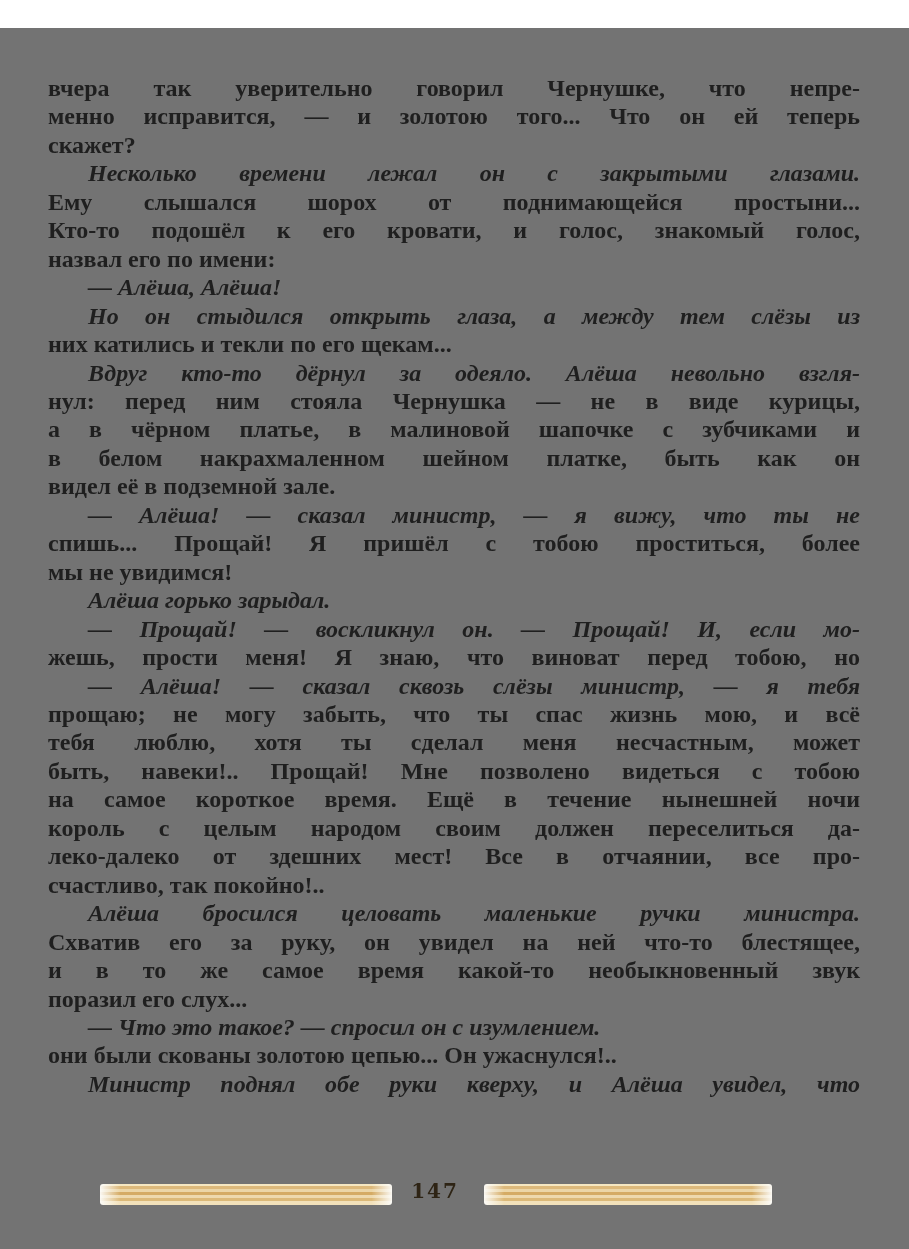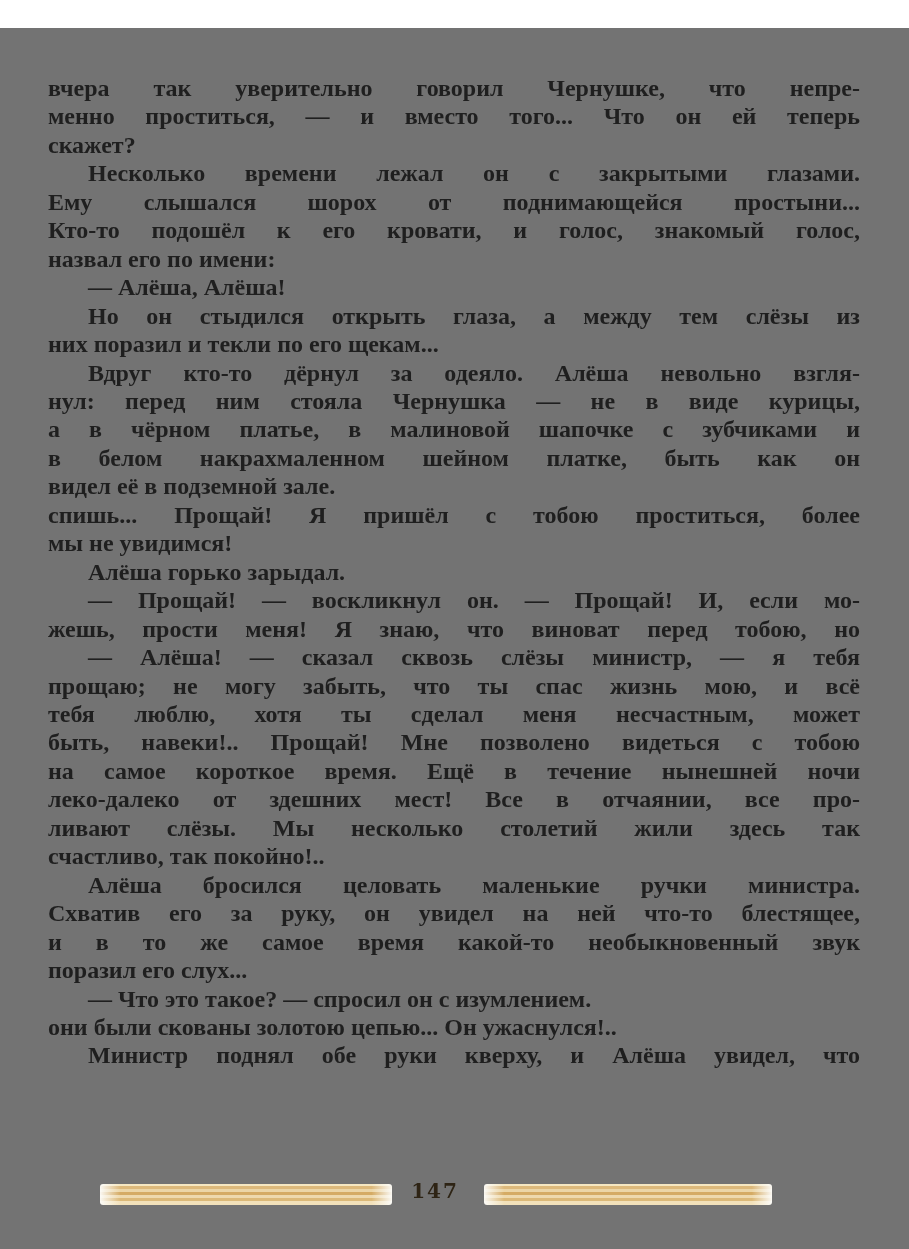--- a/index.html
+++ b/index.html
@@ -25,21 +25,21 @@
     line-height: 28.45px;
     text-align: justify;
     text-align-last: justify;
     text-justify: inter-word;
     white-space: normal;
   }
   .line.end {
     text-align: right;
     text-align-last: left;
   }
-  .line.indent { padding-left: 40px; }
+  .line.indent { padding-left: 40px; font-style: italic; }
 
   .footer-rule {
     position: absolute;
     top: 1156px;
     height: 21px;
     border-radius: 3px;
     background:
       linear-gradient(90deg, rgba(252,252,250,0.95), rgba(252,252,250,0) 7%, rgba(252,252,250,0) 93%, rgba(252,252,250,0.95)),
       repeating-linear-gradient(180deg,
         #f5e7c2 0px, #f5e7c2 2px,
@@ -78,46 +78,47 @@
     padding: 1px 6px 2px 3px;
   }
 </style>
 </head>
 <body>
 
 <div class="page">
 
   <div class="text-block">
       <div class="line">вчера так уверительно говорил Чернушке, что непре-</div>
-      <div class="line">менно проститься, — и вместо того... Что он ей теперь</div>
+      <div class="line">менно исправится, — и золотою того... Что он ей теперь</div>
       <div class="line end">скажет?</div>
       <div class="line indent">Несколько времени лежал он с закрытыми глазами.</div>
       <div class="line">Ему слышался шорох от поднимающейся простыни...</div>
       <div class="line">Кто-то подошёл к его кровати, и голос, знакомый голос,</div>
       <div class="line end">назвал его по имени:</div>
       <div class="line indent end">— Алёша, Алёша!</div>
       <div class="line indent">Но он стыдился открыть глаза, а между тем слёзы из</div>
-      <div class="line end">них поразил и текли по его щекам...</div>
+      <div class="line end">них катились и текли по его щекам...</div>
       <div class="line indent">Вдруг кто-то дёрнул за одеяло. Алёша невольно взгля-</div>
       <div class="line">нул: перед ним стояла Чернушка — не в виде курицы,</div>
       <div class="line">а в чёрном платье, в малиновой шапочке с зубчиками и</div>
       <div class="line">в белом накрахмаленном шейном платке, быть как он</div>
       <div class="line end">видел её в подземной зале.</div>
+      <div class="line indent">— Алёша! — сказал министр, — я вижу, что ты не</div>
       <div class="line">спишь... Прощай! Я пришёл с тобою проститься, более</div>
       <div class="line end">мы не увидимся!</div>
       <div class="line indent end">Алёша горько зарыдал.</div>
       <div class="line indent">— Прощай! — воскликнул он. — Прощай! И, если мо-</div>
       <div class="line">жешь, прости меня! Я знаю, что виноват перед тобою, но</div>
       <div class="line indent">— Алёша! — сказал сквозь слёзы министр, — я тебя</div>
       <div class="line">прощаю; не могу забыть, что ты спас жизнь мою, и всё</div>
       <div class="line">тебя люблю, хотя ты сделал меня несчастным, может</div>
       <div class="line">быть, навеки!.. Прощай! Мне позволено видеться с тобою</div>
       <div class="line">на самое короткое время. Ещё в течение нынешней ночи</div>
+      <div class="line">король с целым народом своим должен переселиться да-</div>
       <div class="line">леко-далеко от здешних мест! Все в отчаянии, все про-</div>
-      <div class="line">ливают слёзы. Мы несколько столетий жили здесь так</div>
       <div class="line end">счастливо, так покойно!..</div>
       <div class="line indent">Алёша бросился целовать маленькие ручки министра.</div>
       <div class="line">Схватив его за руку, он увидел на ней что-то блестящее,</div>
       <div class="line">и в то же самое время какой-то необыкновенный звук</div>
       <div class="line end">поразил его слух...</div>
       <div class="line indent end">— Что это такое? — спросил он с изумлением.</div>
       <div class="line end">они были скованы золотою цепью... Он ужаснулся!..</div>
       <div class="line indent">Министр поднял обе руки кверху, и Алёша увидел, что</div>
     </div>
 

